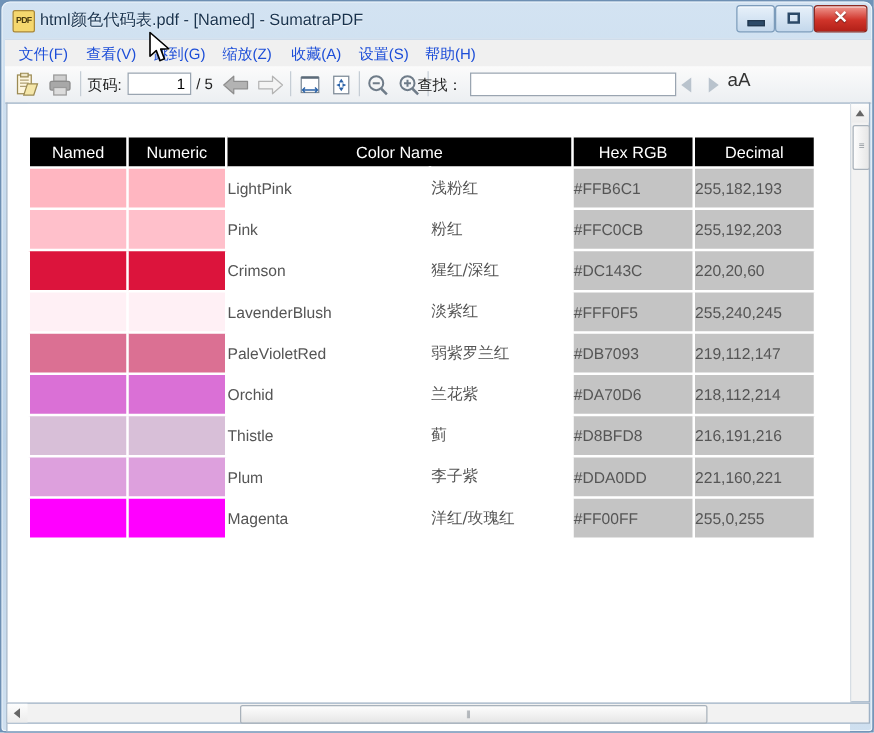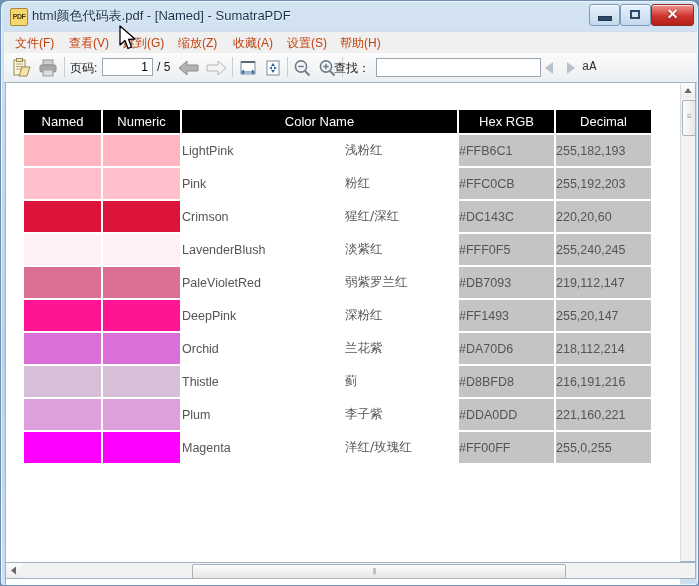--- a/index.html
+++ b/index.html
@@ -49,21 +49,21 @@
   .glyph-close{position:absolute;left:0;top:0;width:41px;height:20px;line-height:19px;text-align:center;
     color:#fff;font-size:14px;font-weight:bold;font-family:"Liberation Serif",serif;
     text-shadow:0 1px 1px rgba(0,0,0,.5);}
   
   #menubar{
     position:absolute;left:3px;top:30px;width:693px;height:22px;
     background:#f0f0f0;border-top:1px solid #cfdcea;
   }
   .menu-item{
     position:absolute;top:2px;height:18px;line-height:18px;
-    font-size:12px;color:#c2410c;padding:0 5px;white-space:nowrap;cursor:default;
+    font-size:12px;color:#1d4ed8;padding:0 5px;white-space:nowrap;cursor:default;
   }
   
   #toolbar{
     position:absolute;left:3px;top:52px;width:693px;height:29px;
     background:linear-gradient(180deg,#fbfbfb,#eceff2);
     border-bottom:1px solid #b6c2ce;
   }
   .tb-sep{position:absolute;top:4px;width:1px;height:20px;background:#c5cdd5;}
   .tb-icon{position:absolute;top:5px;width:20px;height:20px;cursor:default;}
   .tb-label{position:absolute;top:7px;font-size:12px;color:#1d1d1d;white-space:nowrap;}
@@ -235,21 +235,21 @@
       <svg width="16" height="20" viewBox="0 0 16 20">
           <path d="M11 4 L11 16 L3 10 Z" fill="#b9c3cd"></path>
         </svg>
     </div>
     <div class="tb-icon" style="left:558px;width:16px">
       <svg width="16" height="20" viewBox="0 0 16 20">
           <path d="M5 4 L5 16 L13 10 Z" fill="#b9c3cd"></path>
         </svg>
     </div>
     <div class="tb-icon" style="left:578px;width:22px;top:3px">
-      <span style="font-size:12px;color:#333;font-family:Liberation Mono, monospace;">aA</span>
+      <span style="font-size:15px;color:#333;font-family:Liberation Sans, sans-serif;">aA</span>
     </div>
   </div>
 
   <div id="viewport">
     <div id="page">
       <table class="colors">
         <colgroup>
           <col class="c1">
             <col class="c2">
             <col class="c3">
@@ -301,28 +301,20 @@
             </tr>
             <tr>
               <td class="sw" style="background: rgb(219, 112, 147);"></td>
               <td class="sw" style="background: rgb(219, 112, 147);"></td>
               <td class="cname">PaleVioletRed</td>
               <td class="cn">弱紫罗兰红</td>
               <td class="hex">#DB7093</td>
               <td class="dec">219,112,147</td>
             </tr>
             <tr>
-              <td class="sw" style="background: rgb(255, 20, 147);"></td>
-              <td class="sw" style="background: rgb(255, 20, 147);"></td>
-              <td class="cname">DeepPink</td>
-              <td class="cn">深粉红</td>
-              <td class="hex">#FF1493</td>
-              <td class="dec">255,20,147</td>
-            </tr>
-            <tr>
               <td class="sw" style="background: rgb(218, 112, 214);"></td>
               <td class="sw" style="background: rgb(218, 112, 214);"></td>
               <td class="cname">Orchid</td>
               <td class="cn">兰花紫</td>
               <td class="hex">#DA70D6</td>
               <td class="dec">218,112,214</td>
             </tr>
             <tr>
               <td class="sw" style="background: rgb(216, 191, 216);"></td>
               <td class="sw" style="background: rgb(216, 191, 216);"></td>

